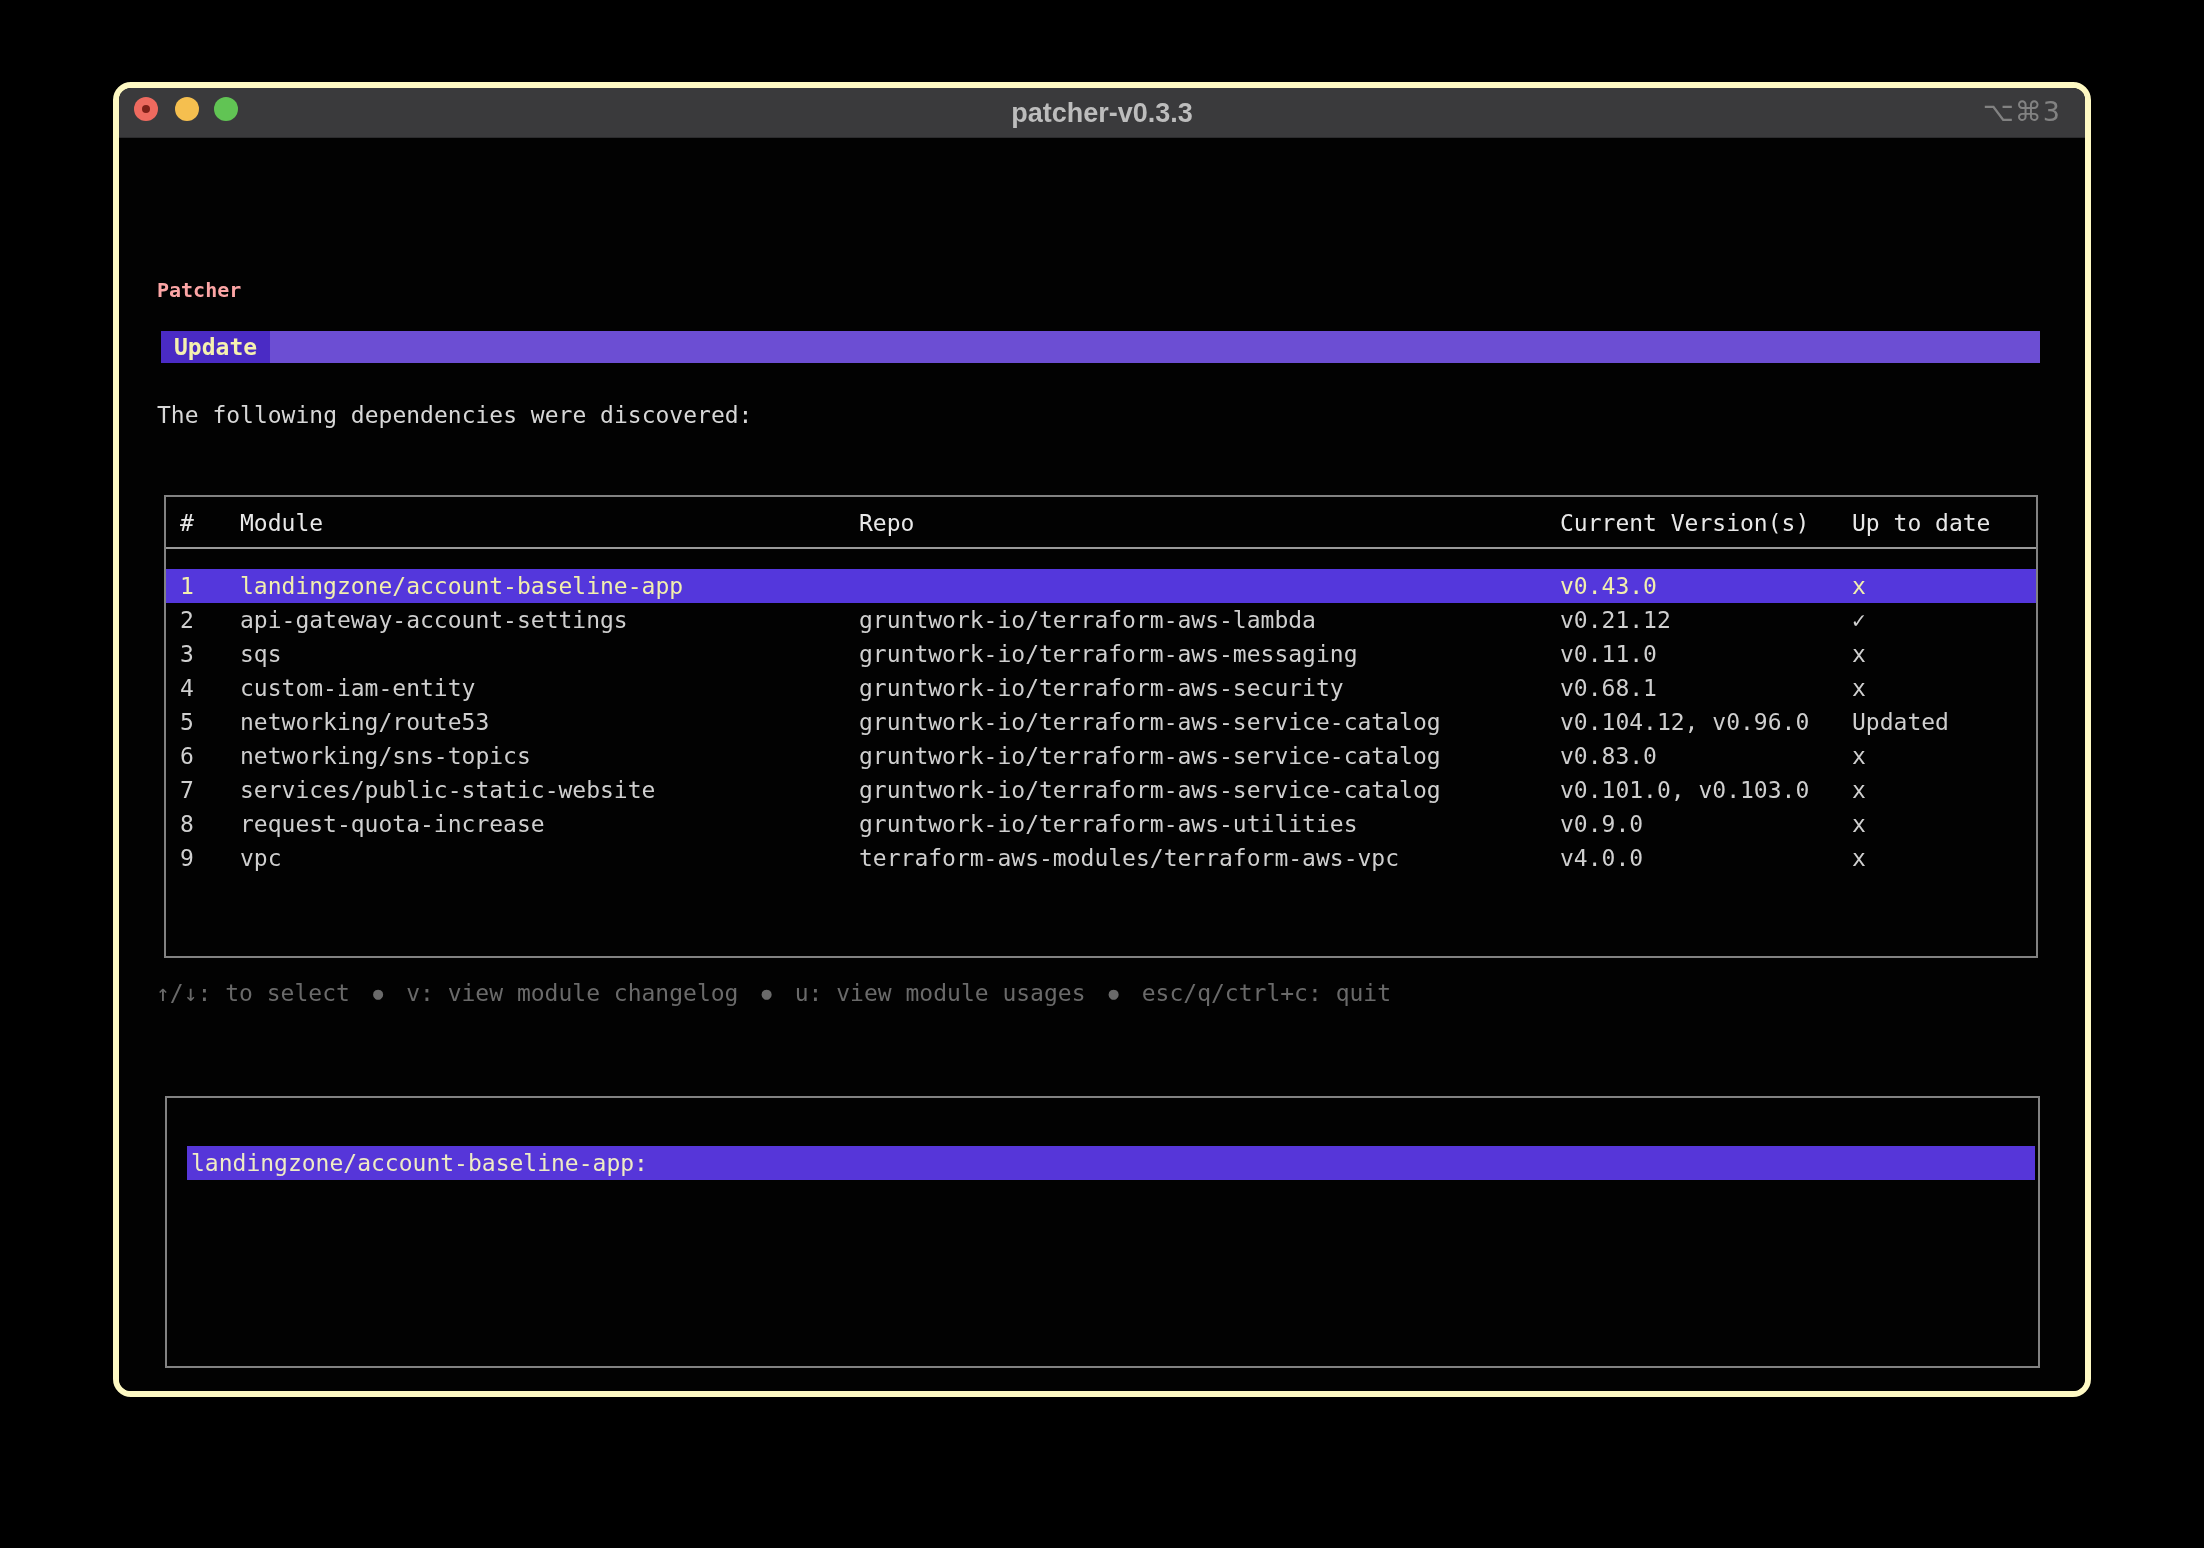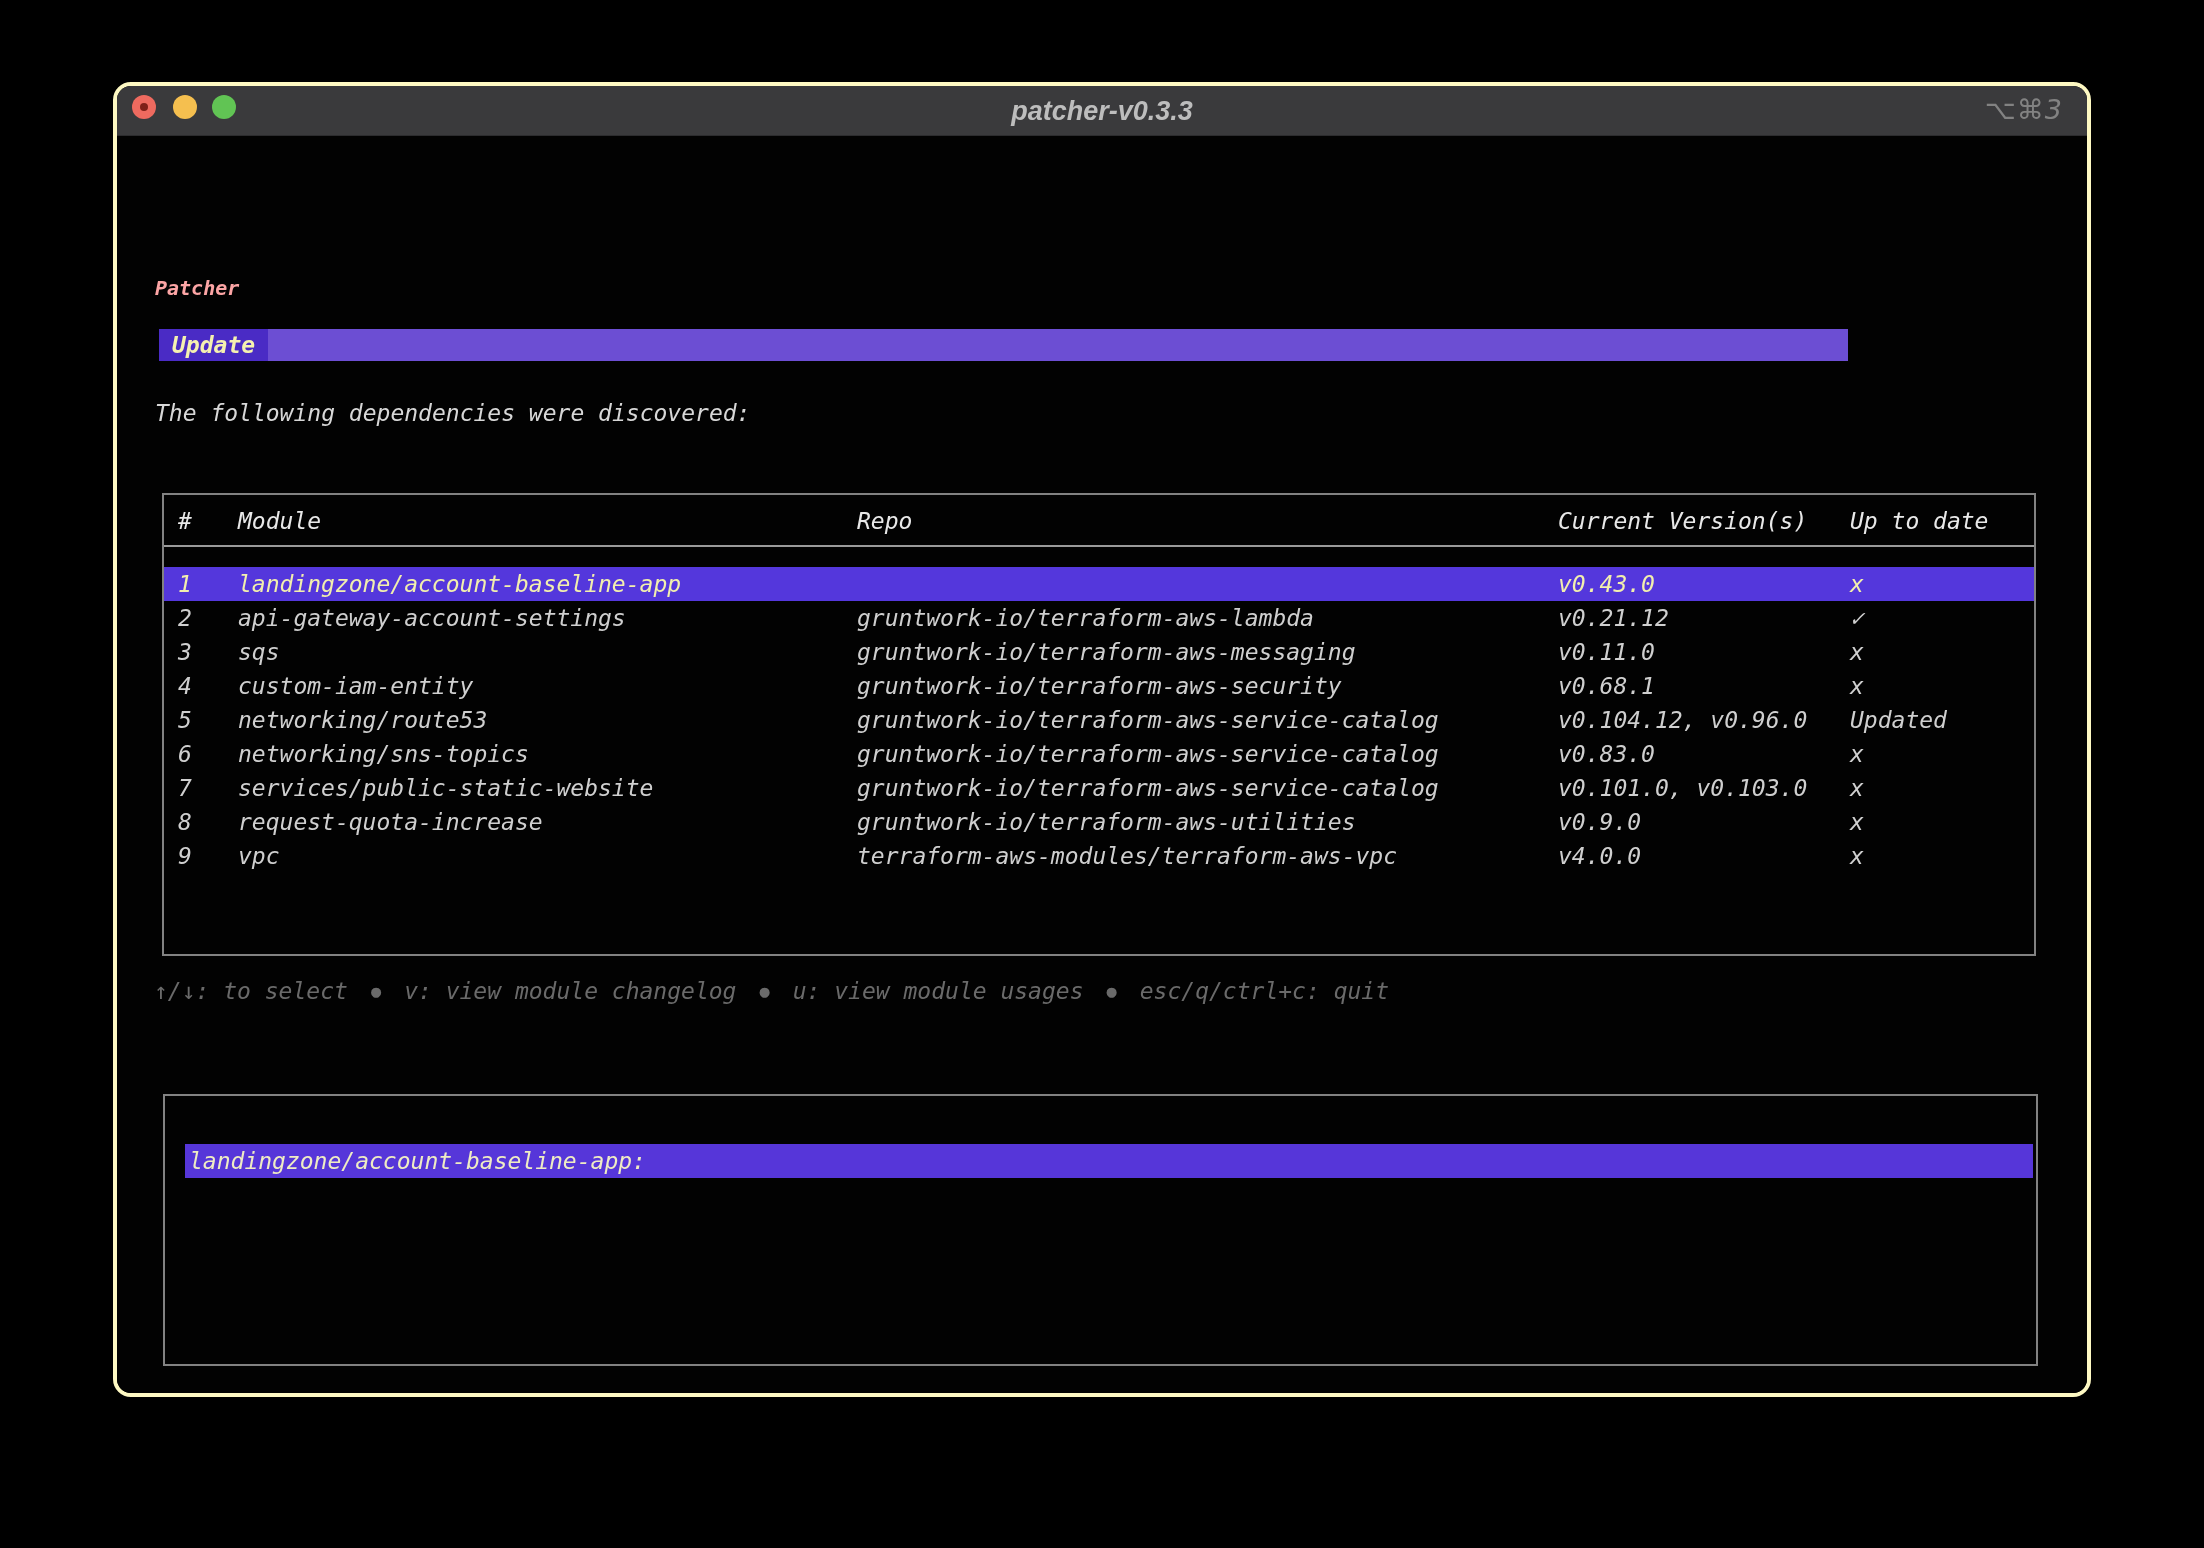--- a/index.html
+++ b/index.html
@@ -6,25 +6,24 @@
   body{
     width:2204px;height:1548px;
     background:#000;
     position:relative;
     font-family:"DejaVu Sans Mono", monospace;
     overflow:hidden;
   }
   .window{
     position:absolute;left:113px;top:82px;width:1978px;height:1315px;
     background:#020202;
-    border:4px solid #fef9c3;
+    border:6px solid #fef9c3;
     border-radius:18px;
     overflow:hidden;
     box-sizing:border-box;
-    font-style:italic;
   }
   .titlebar{
     position:absolute;left:0;top:0;width:100%;height:50px;
     background:#3a3a3c;
     border-bottom:1px solid #2c2c2e;
     box-sizing:border-box;
   }
   .light{
     position:absolute;top:9px;width:24px;height:24px;border-radius:50%;
   }
@@ -45,21 +44,21 @@
     position:absolute;right:24px;top:0;height:50px;line-height:48px;
     font-family:"DejaVu Sans", sans-serif;
     font-size:27px;color:#828282;letter-spacing:1px;
   }
   .term{position:absolute;left:0;top:50px;width:100%;height:1265px;background:#020202;}
   .app-heading{
     position:absolute;left:38px;top:140px;
     font-size:20px;font-weight:bold;color:#fca5a5;
   }
   .tabbar{
-    position:absolute;left:42px;top:193px;width:1689px;height:32px;
+    position:absolute;left:42px;top:193px;width:1879px;height:32px;
     background:#6c4ed3;display:flex;
   }
   .tab{
     height:32px;line-height:32px;padding:0 13px;
     background:#4a2bc5;color:#f5f1b0;
     font-size:23px;font-weight:bold;
   }
   .intro{
     position:absolute;left:38px;top:264px;
     font-size:23px;color:#d7d7d7;

